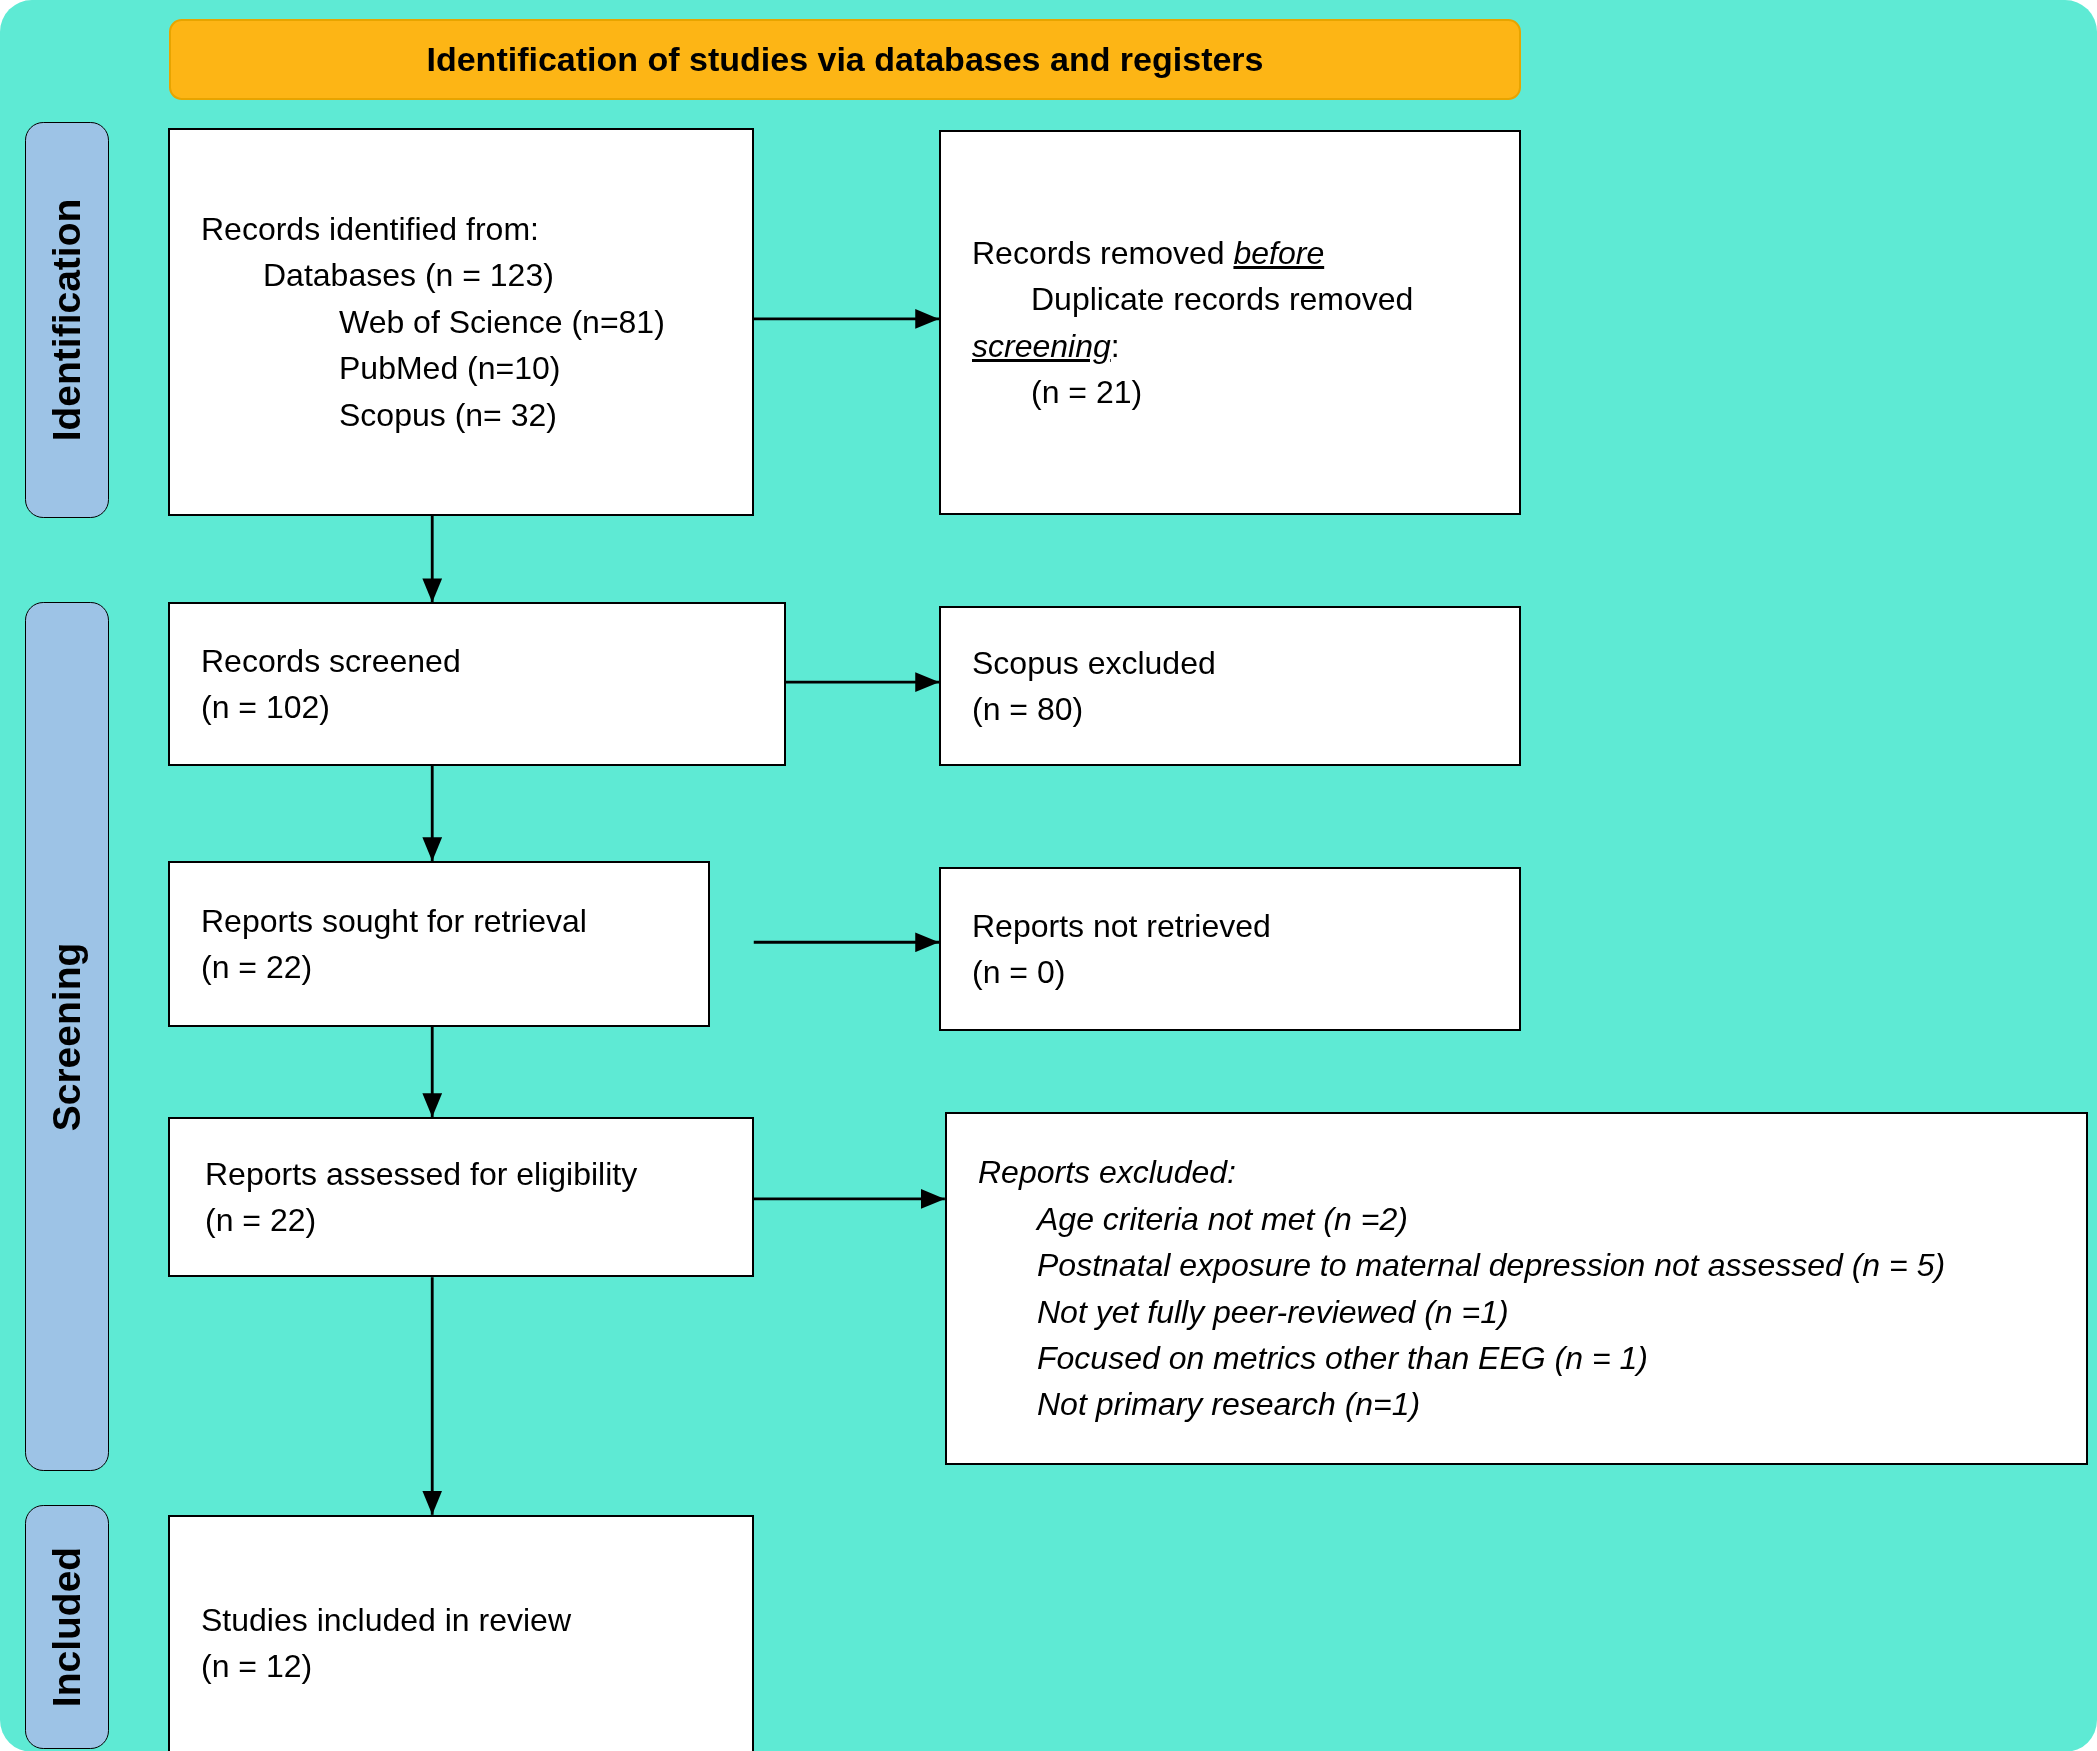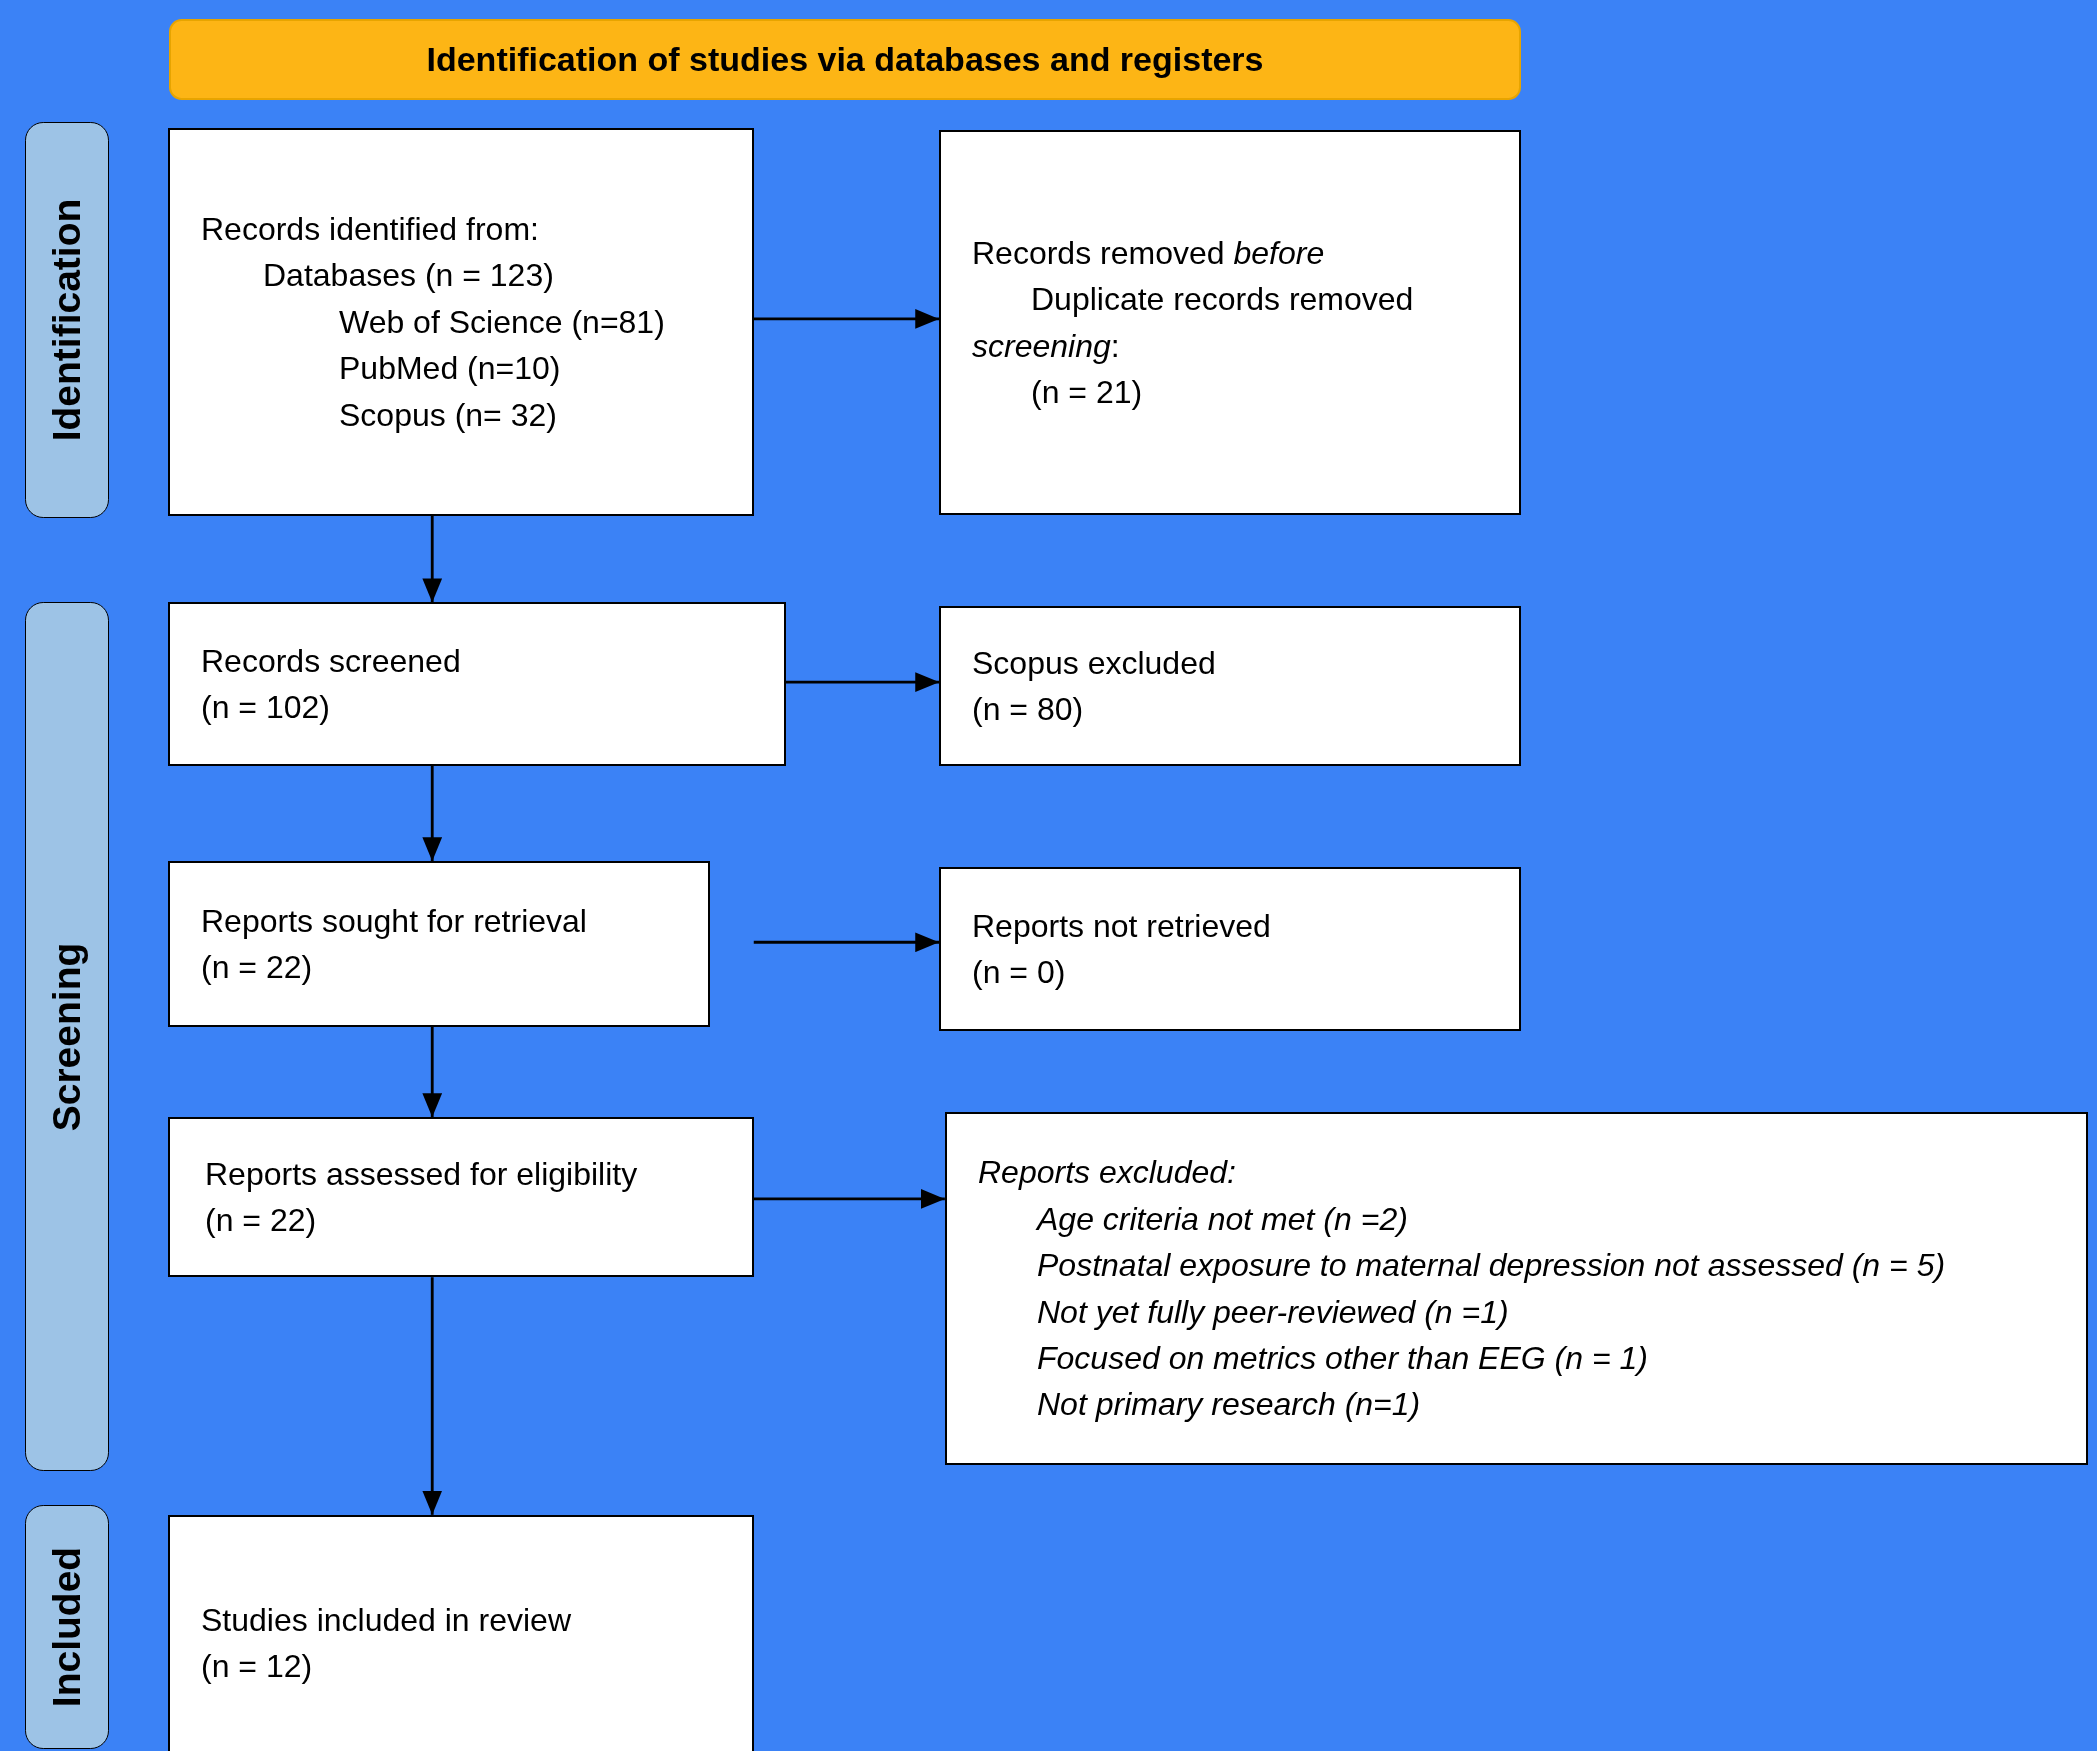--- a/index.html
+++ b/index.html
@@ -4,22 +4,23 @@
 <title>PRISMA Flow Diagram</title>
 <style>
   * { box-sizing: border-box; margin: 0; padding: 0; }
   html, body { background: #ffffff; }
   body { font-family: "Liberation Sans", sans-serif; color: #000; }
 
   .canvas {
     position: relative;
     width: 2097px;
     height: 1752px;
-    background: #3b82f6;
+    background: #5eead4;
     overflow: hidden;
+    border-radius: 32px;
   }
 
   .arrows { position: absolute; left: 0; top: 0; }
 
   .banner {
     position: absolute;
     left: 169px; top: 19px;
     width: 1352px; height: 81px;
     background: #FDB515;
     border: 2.1px solid #E7A400;
@@ -62,21 +63,21 @@
   .box-3  { left: 168px;  top: 861px; width: 542px;  height: 166px; }
   .box-r3 { left: 939px; top: 867px; width: 582px;  height: 164px; }
   .box-4  { left: 168px;  top: 1117px; width: 586px;  height: 160px; padding-left: 35px; }
   .box-r4 { left: 945px; top: 1112px; width: 1143px; height: 353px; font-style: italic; }
   .box-5  { left: 168px;  top: 1515px; width: 586px;  height: 256px; }
 
   .ind-a { margin-left: 62px; }
   .ind-b { margin-left: 138px; }
   .ind-c { margin-left: 59px; }
 
-  em { font-style: italic; }
+  em { font-style: italic; text-decoration: underline; }
 </style>
 </head>
 <body>
 
 <div class="canvas">
 
   <svg class="arrows" width="2097" height="1752" viewBox="0 0 2974 2484">
     <defs>
       <marker id="arrowhead" markerUnits="userSpaceOnUse" markerWidth="34" markerHeight="28" refX="34" refY="14" orient="auto">
         <path d="M0,0 L34,14 L0,28 Z" fill="#000"></path>

